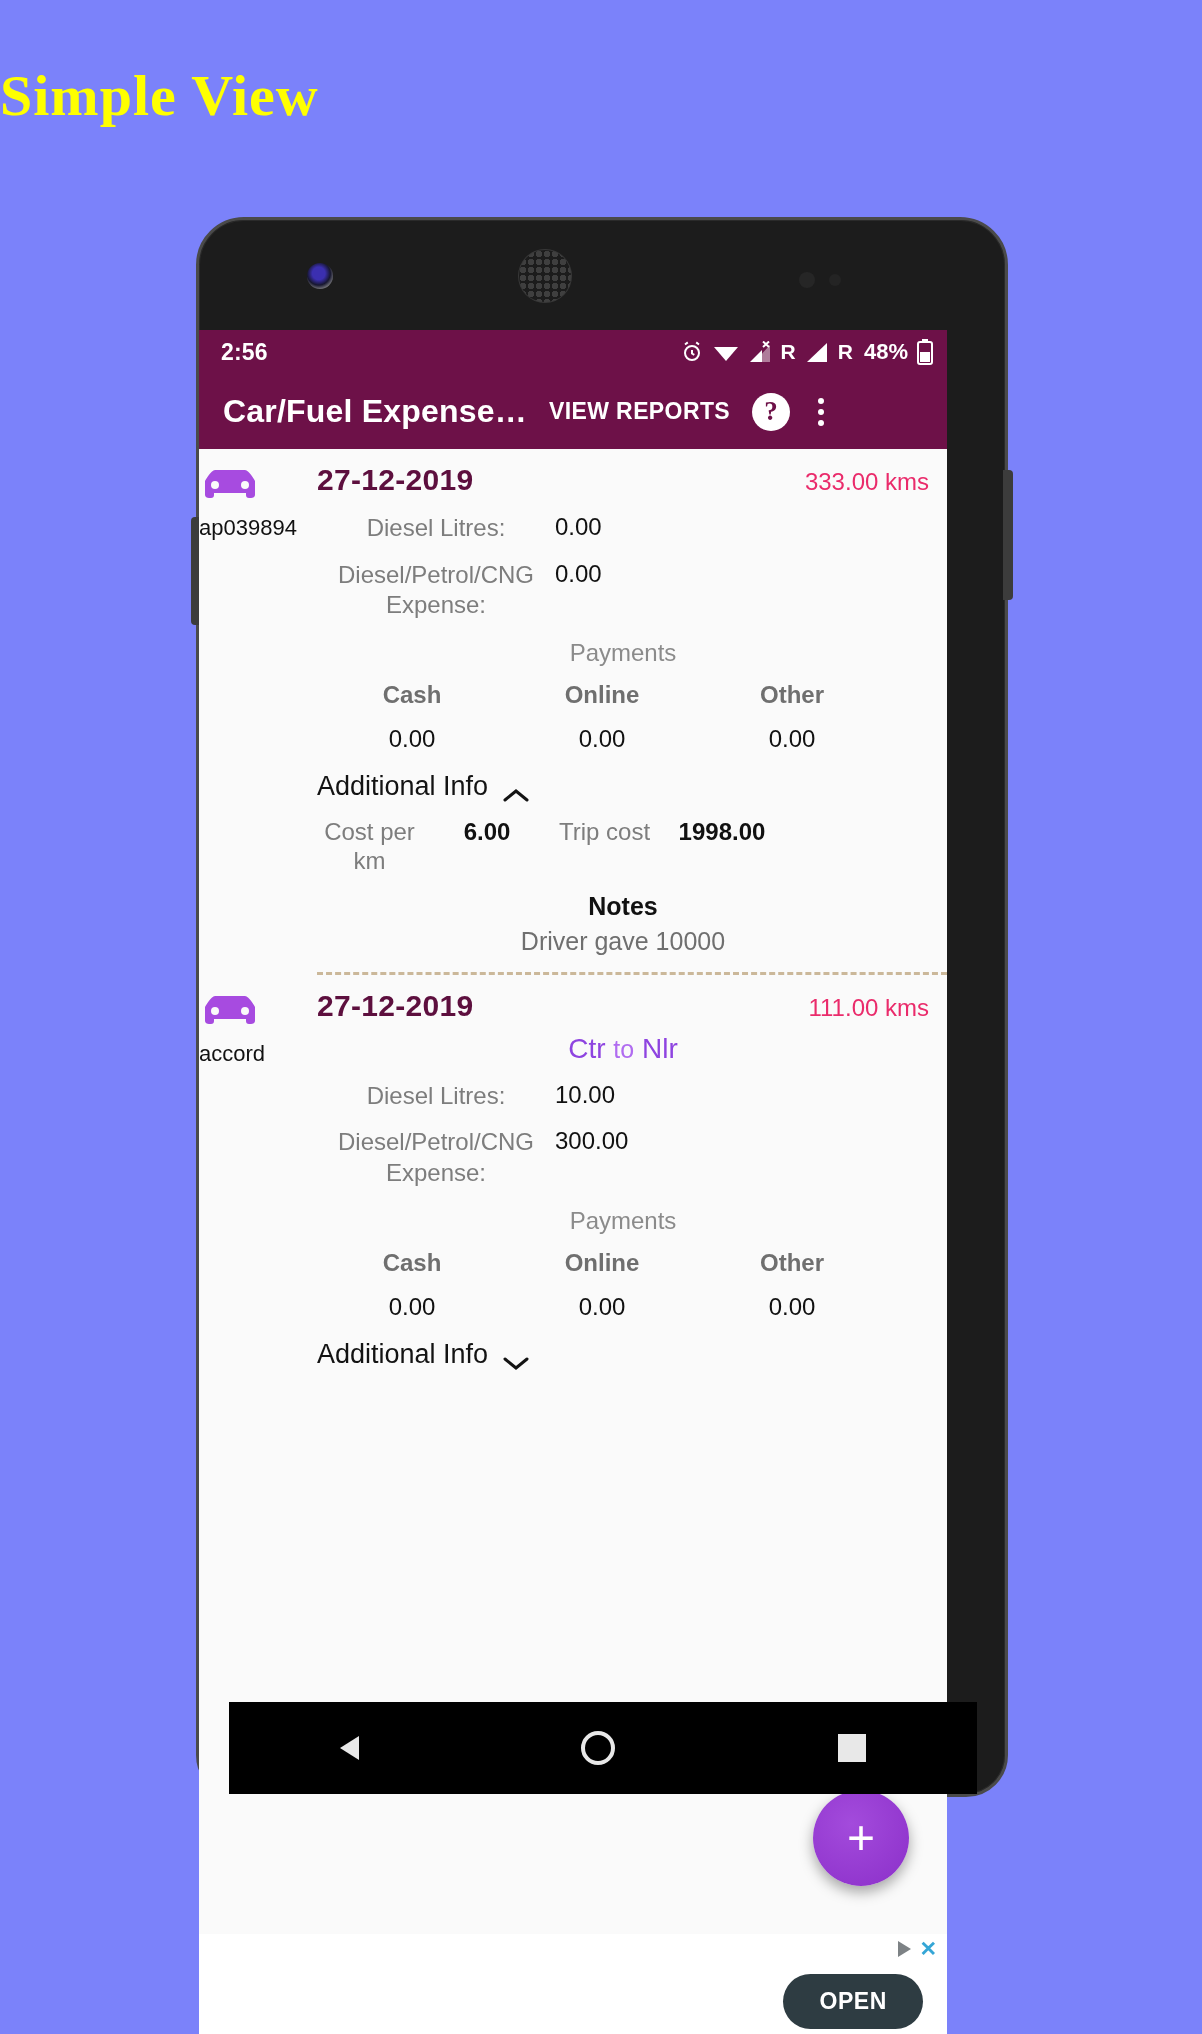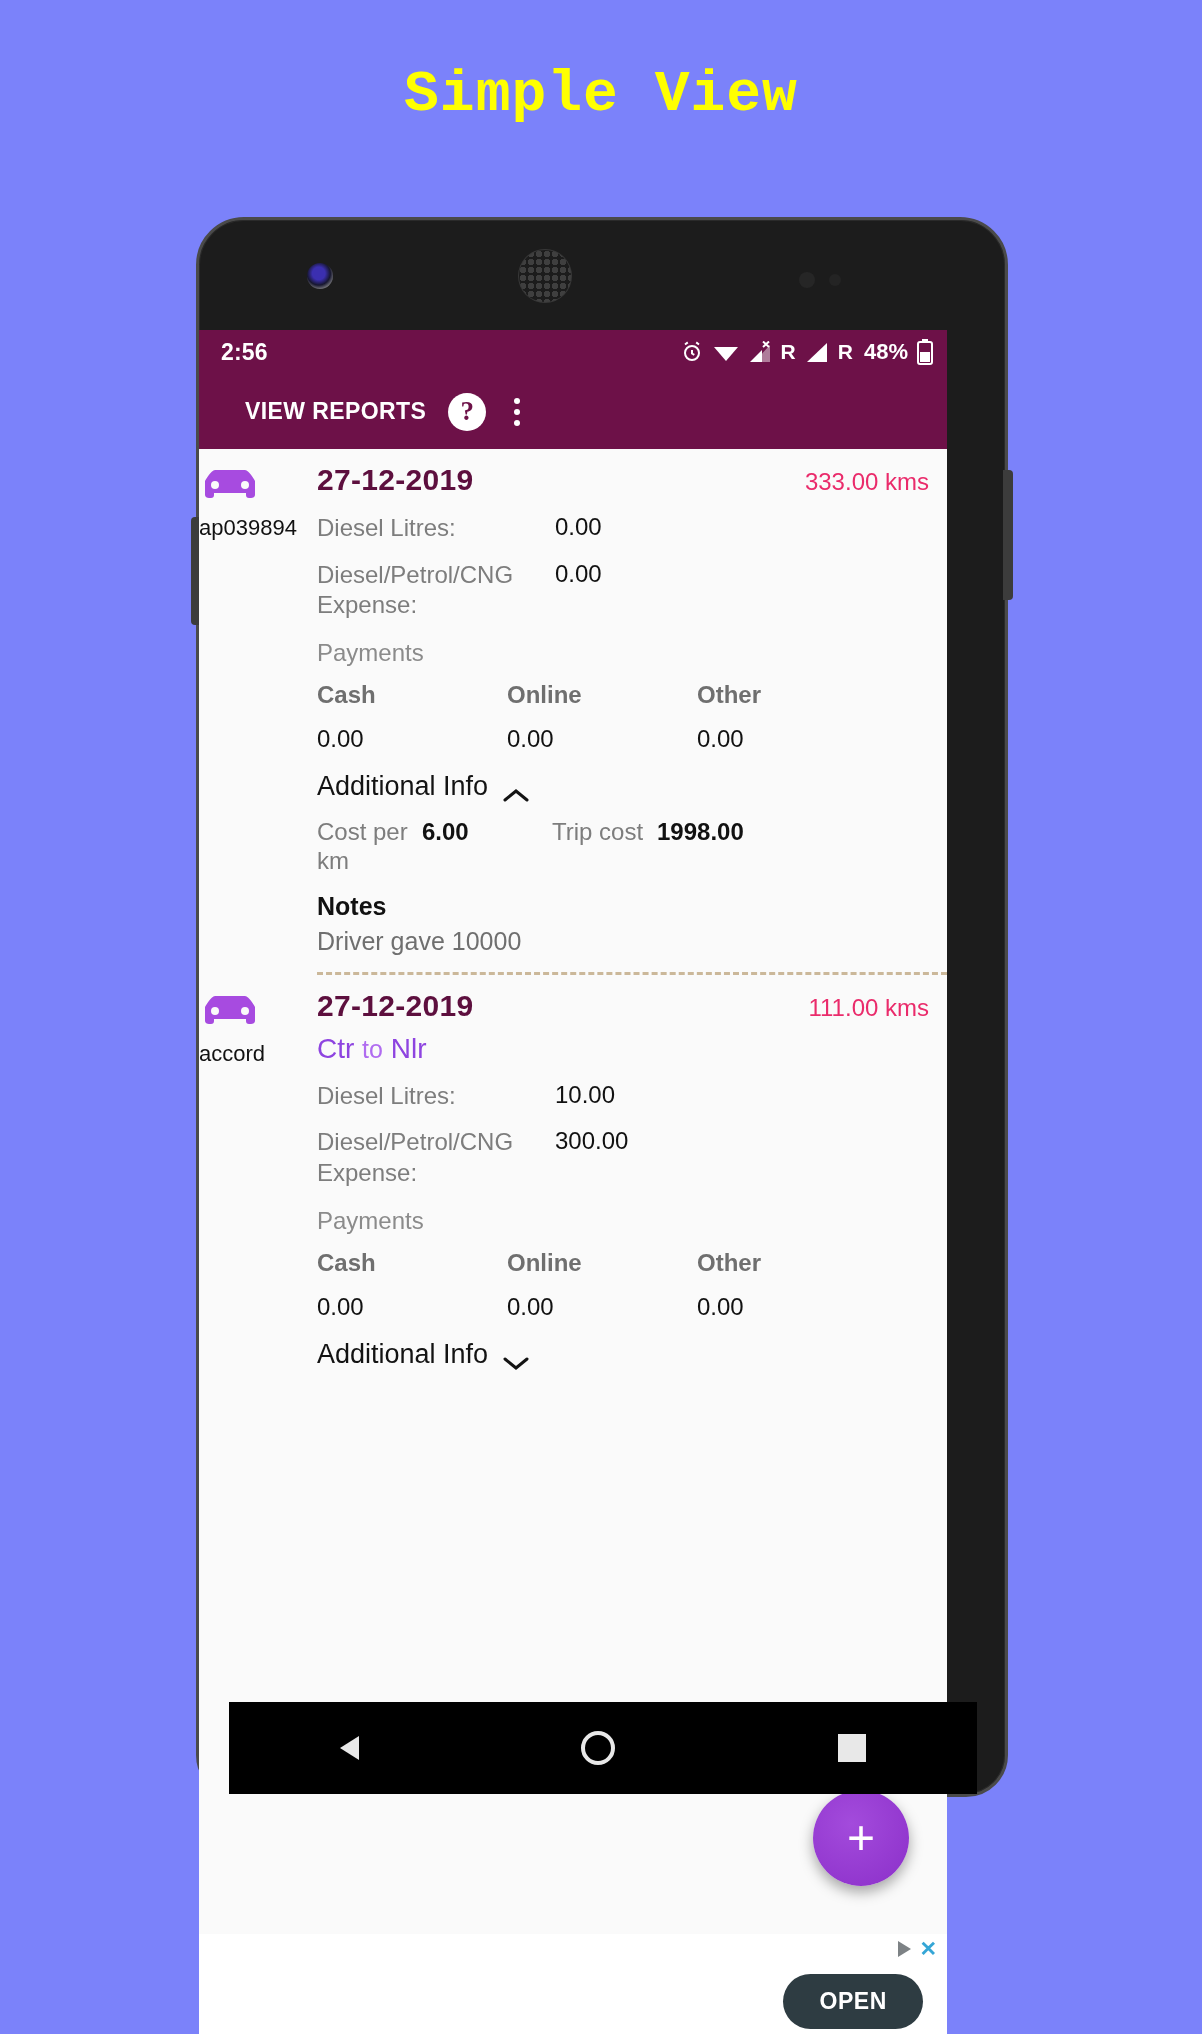--- a/index.html
+++ b/index.html
@@ -7,22 +7,22 @@
     width: 1202px; height: 2034px;
     background: #7b82fa;
     font-family: "Liberation Sans", sans-serif;
     overflow: hidden;
   }
   .page { position: relative; width: 1202px; height: 2034px; }
 
   
   .title {
     position: absolute; top: 62px; left: 0; width: 1202px;
-    text-align: center;
-    font-family: Liberation Mono, monospace;
+    text-align: left;
+    font-family: Liberation Serif, serif;
     font-weight: bold;
     font-size: 58px;
     letter-spacing: 1px;
     color: #ffff00;
   }
 
   
   .phone {
     position: absolute; left: 196px; top: 217px;
     width: 812px; height: 1580px;
@@ -80,21 +80,21 @@
   .app-help { margin-left: 22px; width: 38px; height: 38px; border-radius:50%; background:#fff; color:#6d1148;
               display:flex; align-items:center; justify-content:center; font-weight:bold; font-size:27px; font-family:"Liberation Serif",serif;}
   .app-more { margin-left: 20px; display:flex; flex-direction:column; gap:5px; padding: 4px 8px;}
   .app-more i { width:6px; height:6px; border-radius:50%; background:#fff; display:block;}
 
   
   .list { background:#fafafa; }
   .entry { display:flex; padding: 14px 0 4px 0; position:relative; }
   .entry-left { width: 118px; flex: 0 0 118px; padding-top: 4px; }
   .plate { font-size: 22px; color:#111; margin-top: 6px; }
-  .entry-body { flex:1; padding-right: 18px; }
+  .entry-body { flex:1; padding-right: 18px; text-align: center; }
 
   .row-head { display:flex; align-items:baseline; }
   .date { font-size: 30px; font-weight: bold; color:#5d0f3e; letter-spacing:.3px;}
   .kms { margin-left:auto; font-size: 24px; color:#ea2b6b; font-weight: 500;}
 
   .route { font-size: 28px; margin-top: 10px; color:#8e44e0; }
   .route .to { color:#b06cf0; font-size: 25px; }
 
   .kv { display:flex; margin-top: 16px; font-size: 24px; }
   .kv .k { color:#7d7d7d; width: 238px; line-height: 1.28;}
@@ -203,20 +203,21 @@
             <svg width="16" height="26" viewBox="0 0 16 26">
               <rect x="5" y="0" width="6" height="3" fill="#fff"></rect>
               <rect x="1" y="3" width="14" height="22" rx="2" fill="none" stroke="#fff" stroke-width="2"></rect>
               <rect x="3" y="13" width="10" height="10" fill="#fff"></rect>
             </svg>
           </span>
         </span>
       </div>
 
       <div class="appbar">
+        <span class="app-title">Car/Fuel Expense…</span>
         <span class="app-reports">VIEW REPORTS</span>
         <span class="app-help">?</span>
         <span class="app-more">
           <i></i>
             <i></i>
             <i></i>
         </span>
       </div>
 
       <div class="list">

